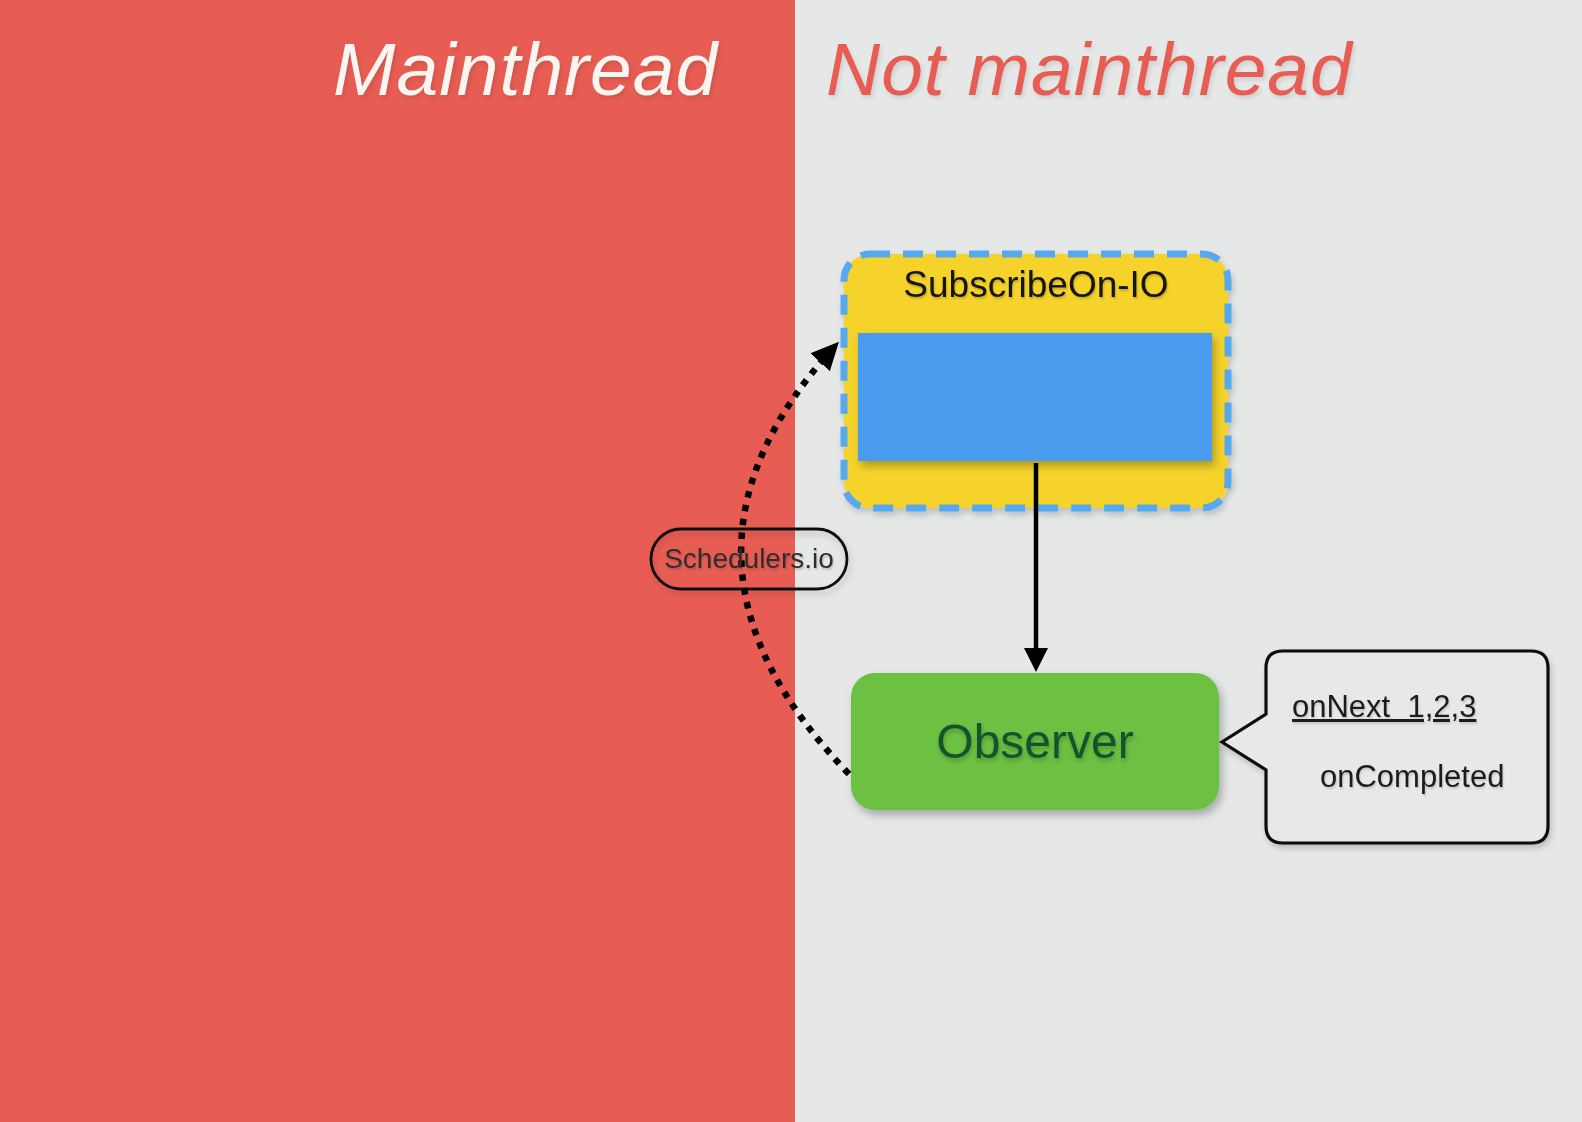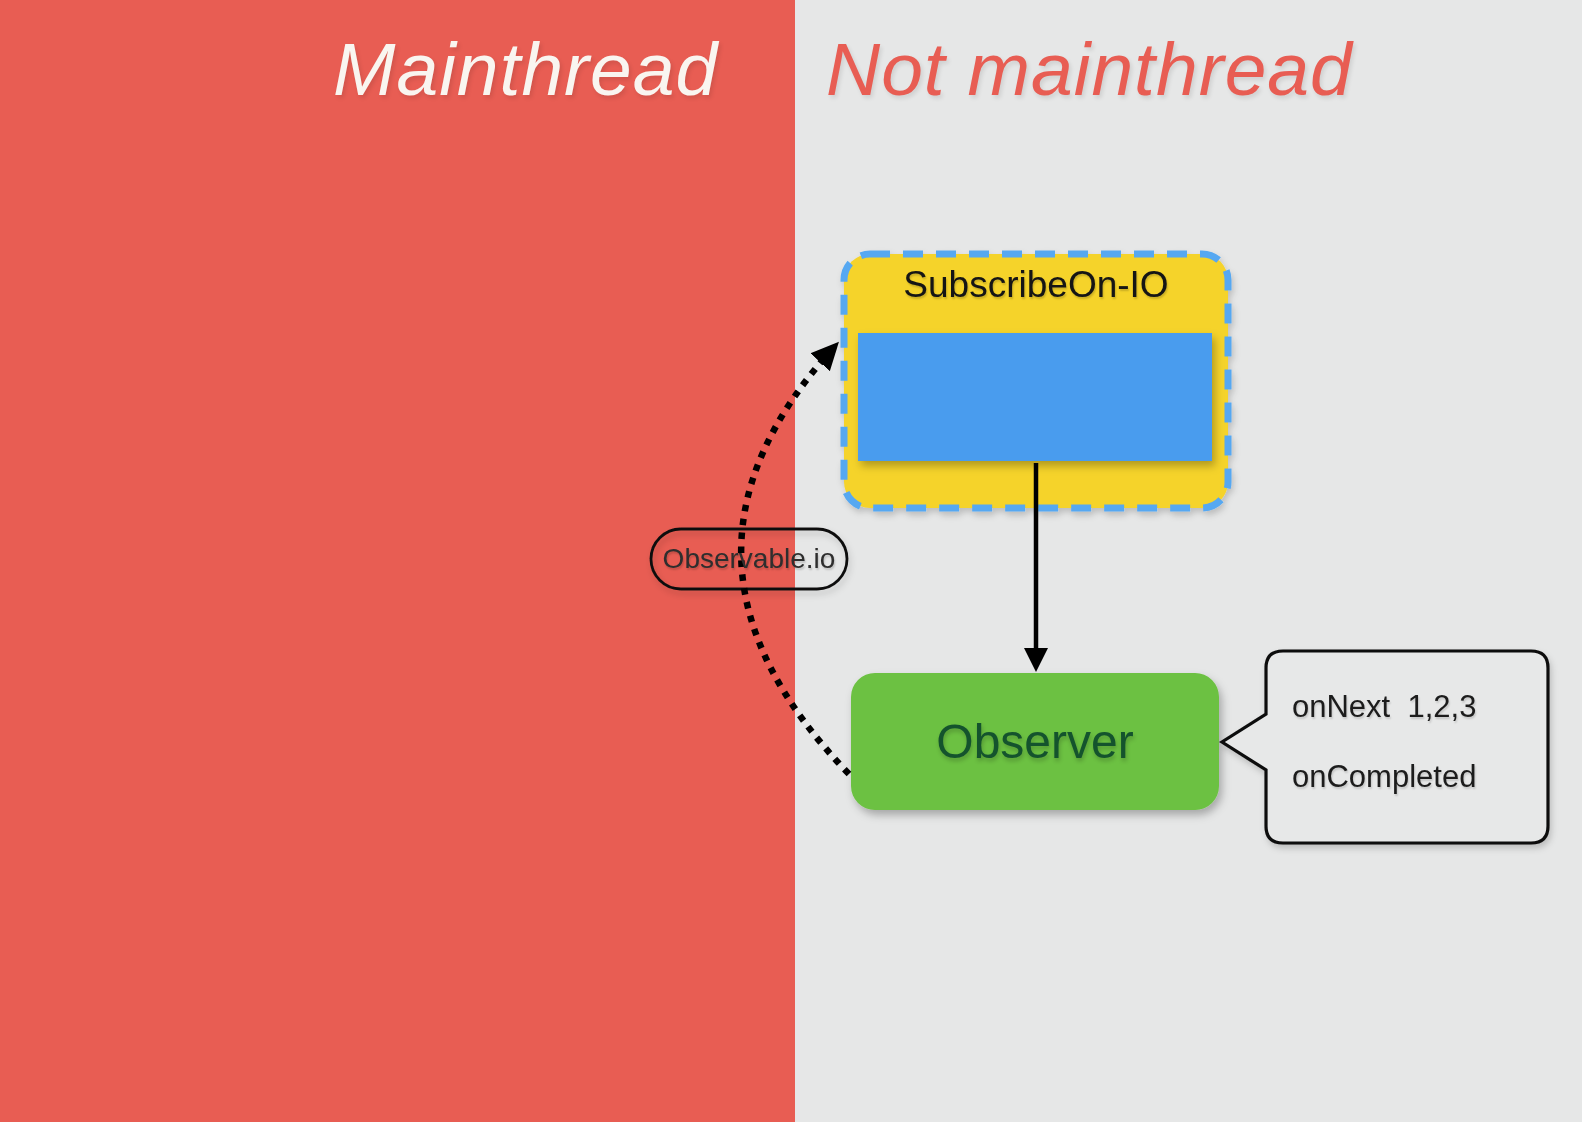--- a/index.html
+++ b/index.html
@@ -39,22 +39,22 @@
   }
   .scheduler-lbl{
     left:651px;top:529px;width:196px;height:60px;
     display:flex;align-items:center;justify-content:center;
     font-size:28px;color:#2E2E2E;text-shadow:1px 2px 2px rgba(0,0,0,0.18);
   }
   .bubble-line{
     left:1292px;font-size:31px;color:#1C1C1C;white-space:pre;
     text-shadow:1px 2px 2px rgba(0,0,0,0.15);
   }
-  .bubble-line-1{top:691px;}
-  .bubble-line-2{top:761px;}
+  .bubble-line-1{top:691px;text-decoration:underline;}
+  .bubble-line-2{top:761px;margin-left:28px;}
   .caption{
     left:696px;top:1026px;width:180px;text-align:center;
     font-size:52px;color:#141414;text-shadow:2px 3px 3px rgba(0,0,0,0.22);
   }
   
   .subscribe-rect{fill:var(--subscribe_fill,#F5D32B);stroke:var(--subscribe_border,#57A8F1);stroke-width:7;stroke-dasharray:20 13;}
   .observable-rect{fill:var(--observable_fill,#4A9CEE);}
   .observer-rect{fill:var(--observer_fill,#6CC142);}
   .pill-rect{fill:none;stroke:#111;stroke-width:2.8;}
   .bubble-path{fill:var(--bubble_fill,#E7E8E8);stroke:#0D0D0D;stroke-width:3.2;}
@@ -104,20 +104,20 @@
 
   <div class="lbl title title-main">Mainthread</div>
 
   <div class="lbl title title-not">Not mainthread</div>
 
   <div class="lbl subscribe-title">SubscribeOn-IO</div>
 
 
   <div class="lbl observer-lbl">Observer</div>
 
-  <div class="lbl scheduler-lbl">Observable.io</div>
+  <div class="lbl scheduler-lbl">Schedulers.io</div>
 
   <div class="lbl bubble-line bubble-line-1">onNext  1,2,3</div>
 
   <div class="lbl bubble-line bubble-line-2">onCompleted</div>
 
 
 </div>
 
 </body></html>

